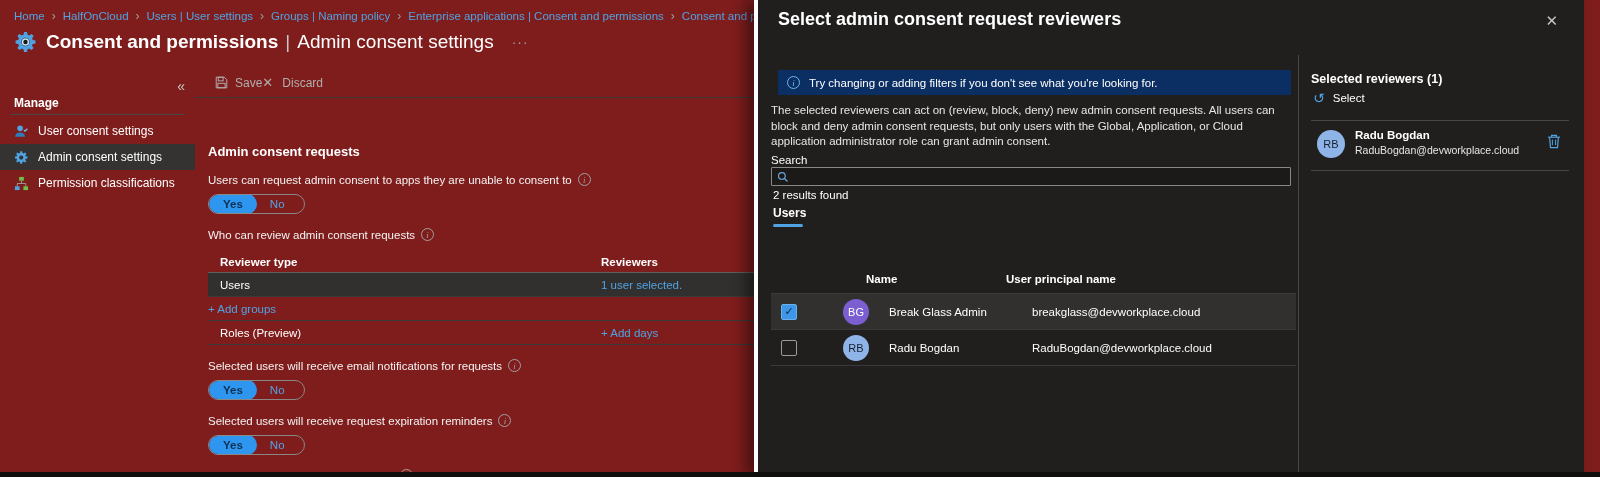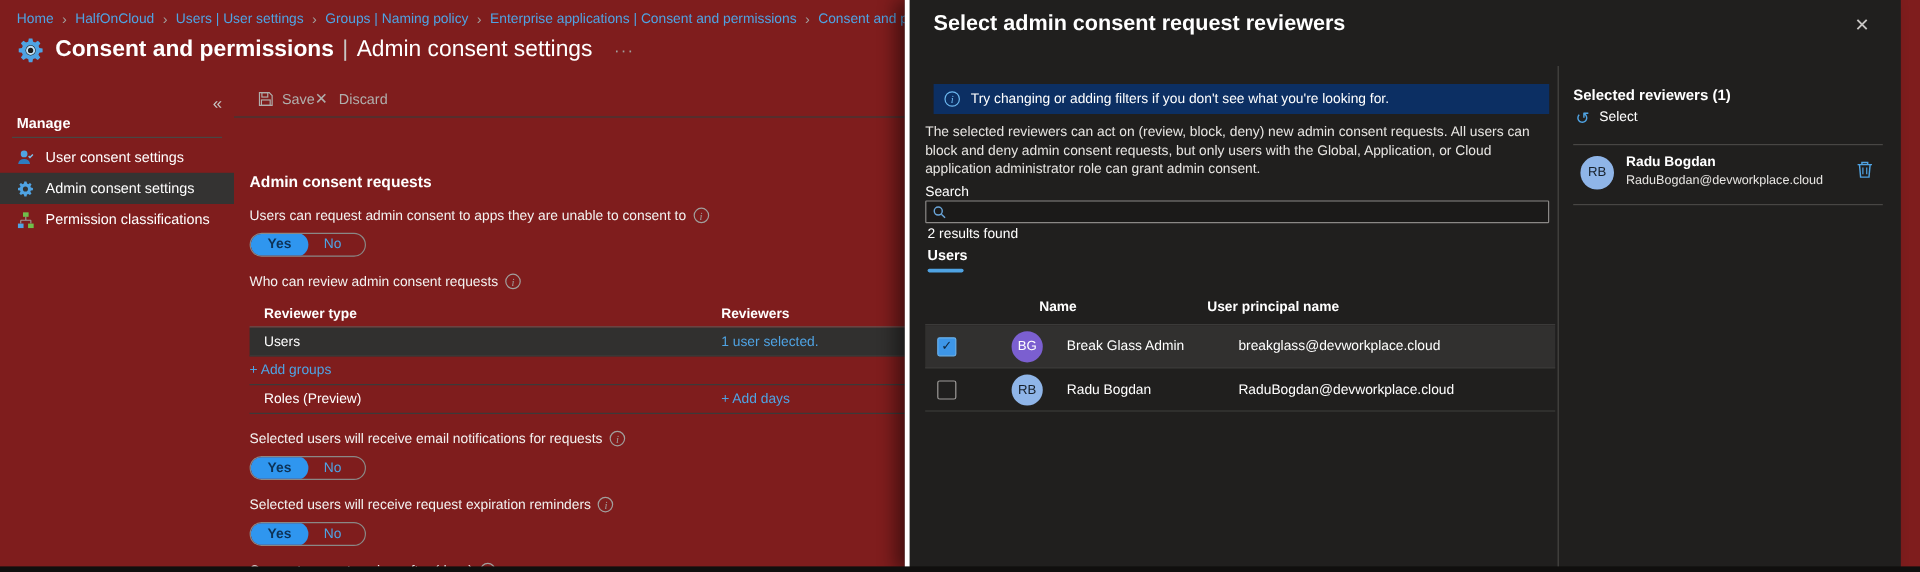--- a/index.html
+++ b/index.html
@@ -68,21 +68,21 @@
   .pane-desc { position:absolute; left:0; top:103px; width:520px; font-size:11.5px; line-height:1.35; color:#e8e6e3; }
   .search-label { position:absolute; left:0; top:154px; font-size:11.5px; }
   .search-box { position:absolute; left:0; top:167px; width:520px; height:19px; background:#1b1a19;
                 border:1px solid #8a8886; border-radius:1px; display:flex; align-items:center; padding-left:5px; cursor:text; }
   .search-box svg { width:12px; height:12px; }
   .results-count { position:absolute; left:2px; top:189px; font-size:11.5px; }
   .tab { position:absolute; left:2px; top:206px; font-size:12px; font-weight:bold; cursor:pointer; }
   .tab-underline { position:absolute; left:2px; top:224px; width:30px; height:3px; background:#4fa3e3; border-radius:2px; }
 
   .user-table { position:absolute; left:0; top:242px; width:525px; font-size:11.5px; }
-  .ut-head { display:flex; align-items:center; height:29px; font-weight:bold; border-bottom:1px solid #3b3a39; }
+  .ut-head { display:flex; align-items:center; height:29px; font-weight:bold; border-bottom:1px solid #3b3a39;margin-top:23px; }
   .ut-row  { display:flex; align-items:center; height:36px; border-bottom:1px solid #3b3a39; cursor:pointer; }
   .ut-row.selected { background:#31302f; }
   .ut-check { width:72px; padding-left:10px; display:flex; align-items:center; }
   .cb { width:16px; height:16px; border:1px solid #9d9b99; border-radius:2px; background:transparent;
         display:flex; align-items:center; justify-content:center; font-size:11px; color:transparent; cursor:pointer; }
   .cb.checked { background:#3d96e8; border-color:#69b0ea; color:#10273f; font-weight:bold; }
   .avatar { width:26px; height:26px; border-radius:50%; display:flex; align-items:center; justify-content:center;
             font-size:11px; color:#fff; flex:0 0 auto; }
   .av-bg { background:#7b5fd0; }
   .av-rb { background:#8fb5e8; color:#17202b; }

